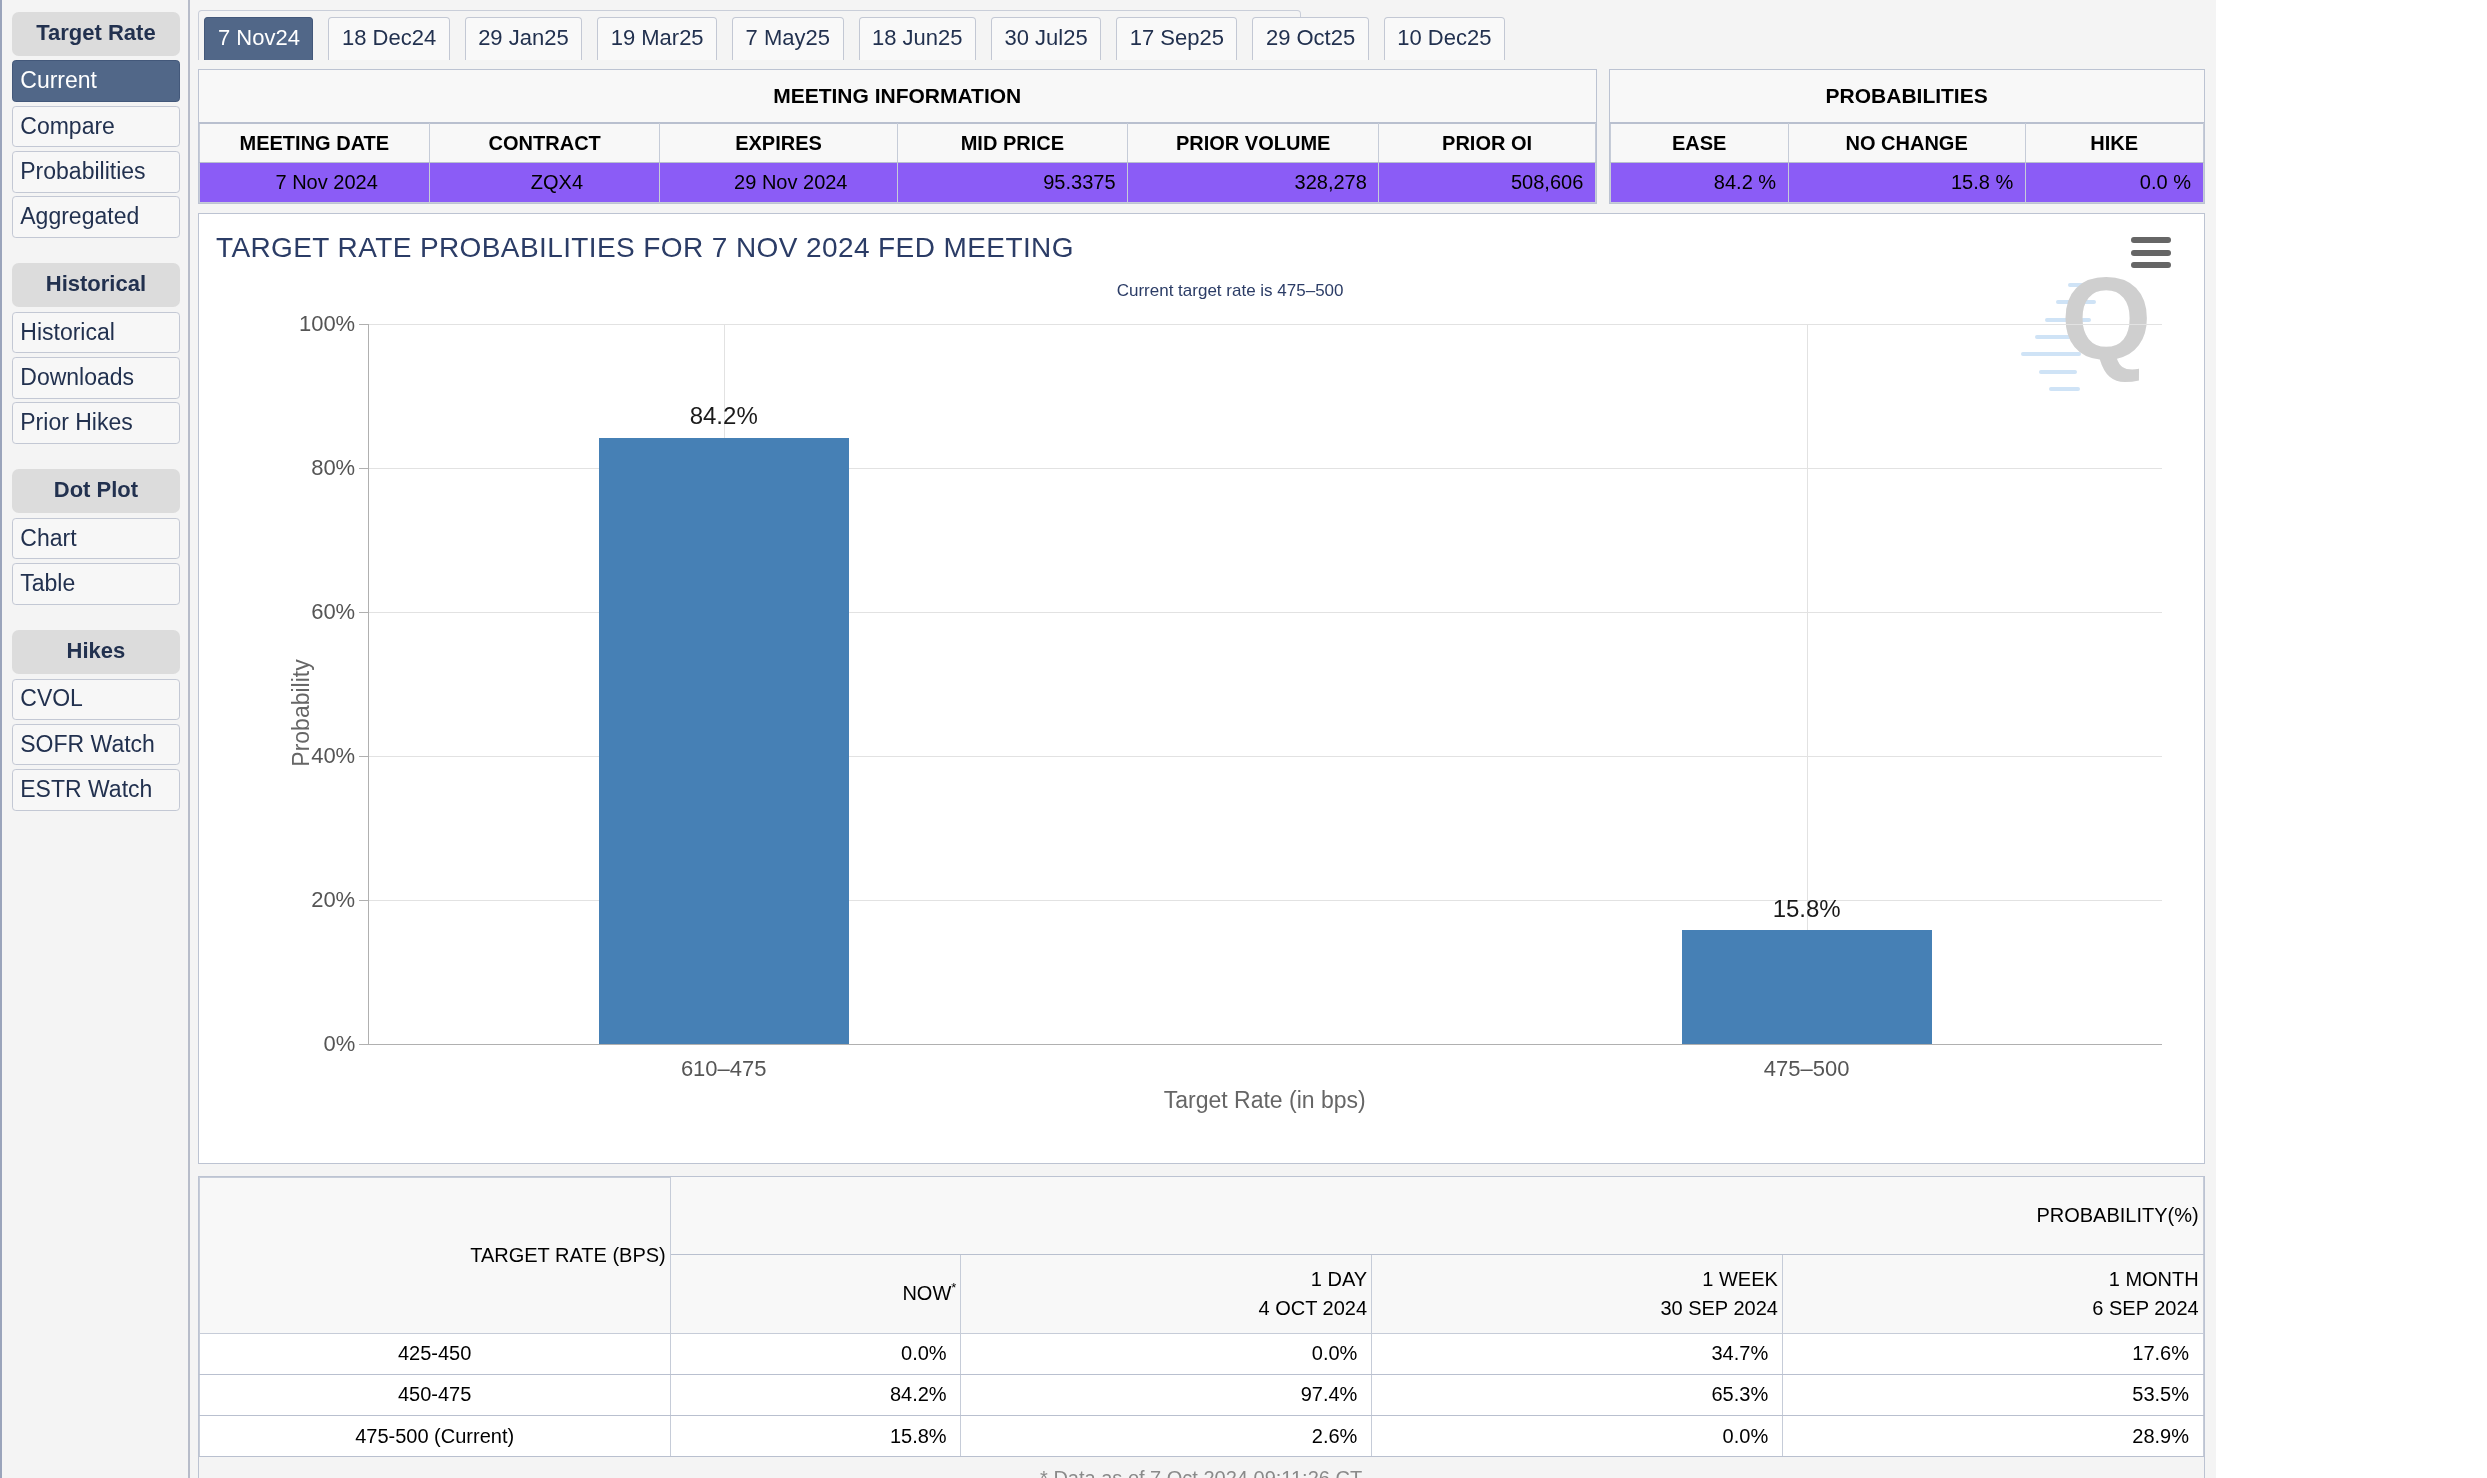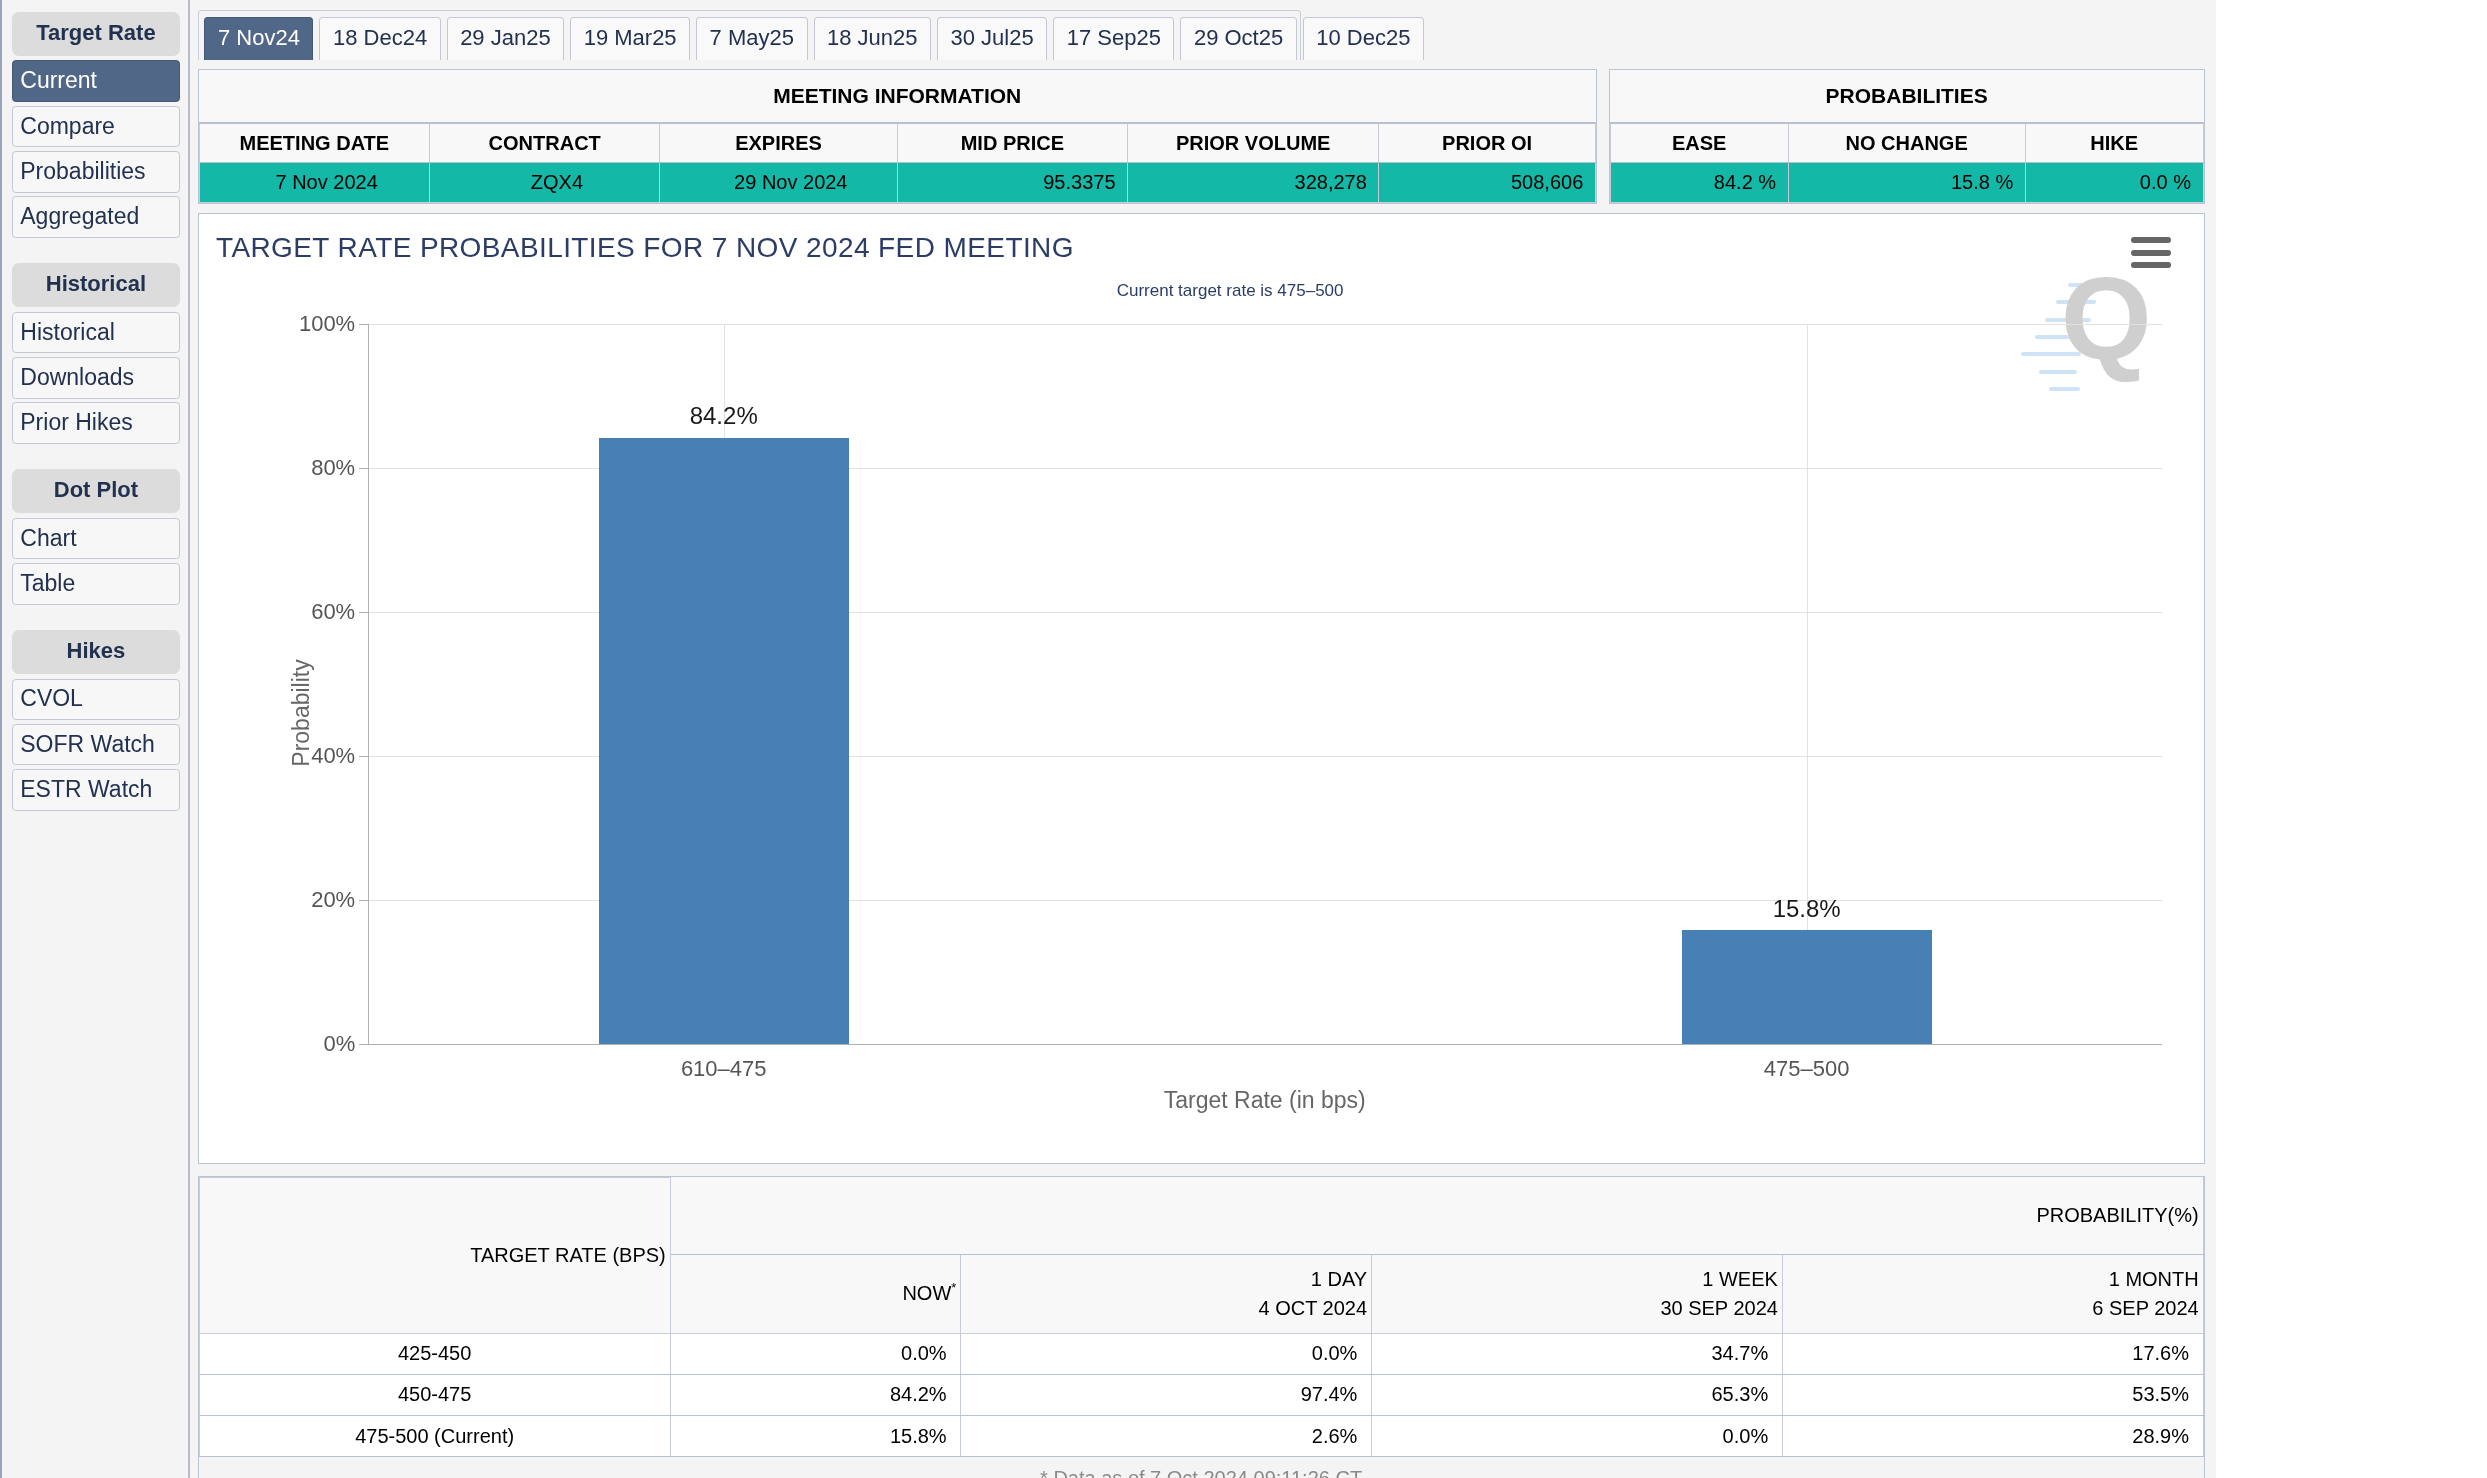--- a/index.html
+++ b/index.html
@@ -68,21 +68,21 @@
     flex: 1;
     min-width: 0;
     padding: 9.6px 11.5px 0 7.7px;
     box-sizing: border-box;
     background: #f4f4f4;
   }
 
   
   .tabstrip {
     display: flex;
-    gap: 6px;
+    gap: 15px;
     border: 1px solid #c9ced9;
     border-bottom: none;
     background: #f4f4f4;
     padding: 6.7px 5.8px 0 5.8px;
     box-sizing: border-box;
     width: 1103px;
     border-top-left-radius: 3.8px;
     border-top-right-radius: 3.8px;
   }
   .tab {
@@ -140,21 +140,21 @@
     border: none;
     border-bottom: 1.9px solid #b9c0cf;
   }
   table.grid th {
     text-align: center;
     font-weight: bold;
     background: #f8f8f8;
     border-top: 1.9px solid #b9c0cf;
     border-bottom: 1.9px solid #b9c0cf;
   }
-  table.grid td { background: #14b8a6; padding-left: 36px; }
+  table.grid td { background: #8b5cf6; padding-left: 36px; }
   td.c { text-align: center; }
   td.r { text-align: right; }
 
   
   .chartpanel {
     margin-top: 9.6px;
     border: 1px solid #bcc3d2;
     background: #ffffff;
     box-sizing: border-box;
     height: 951px;

